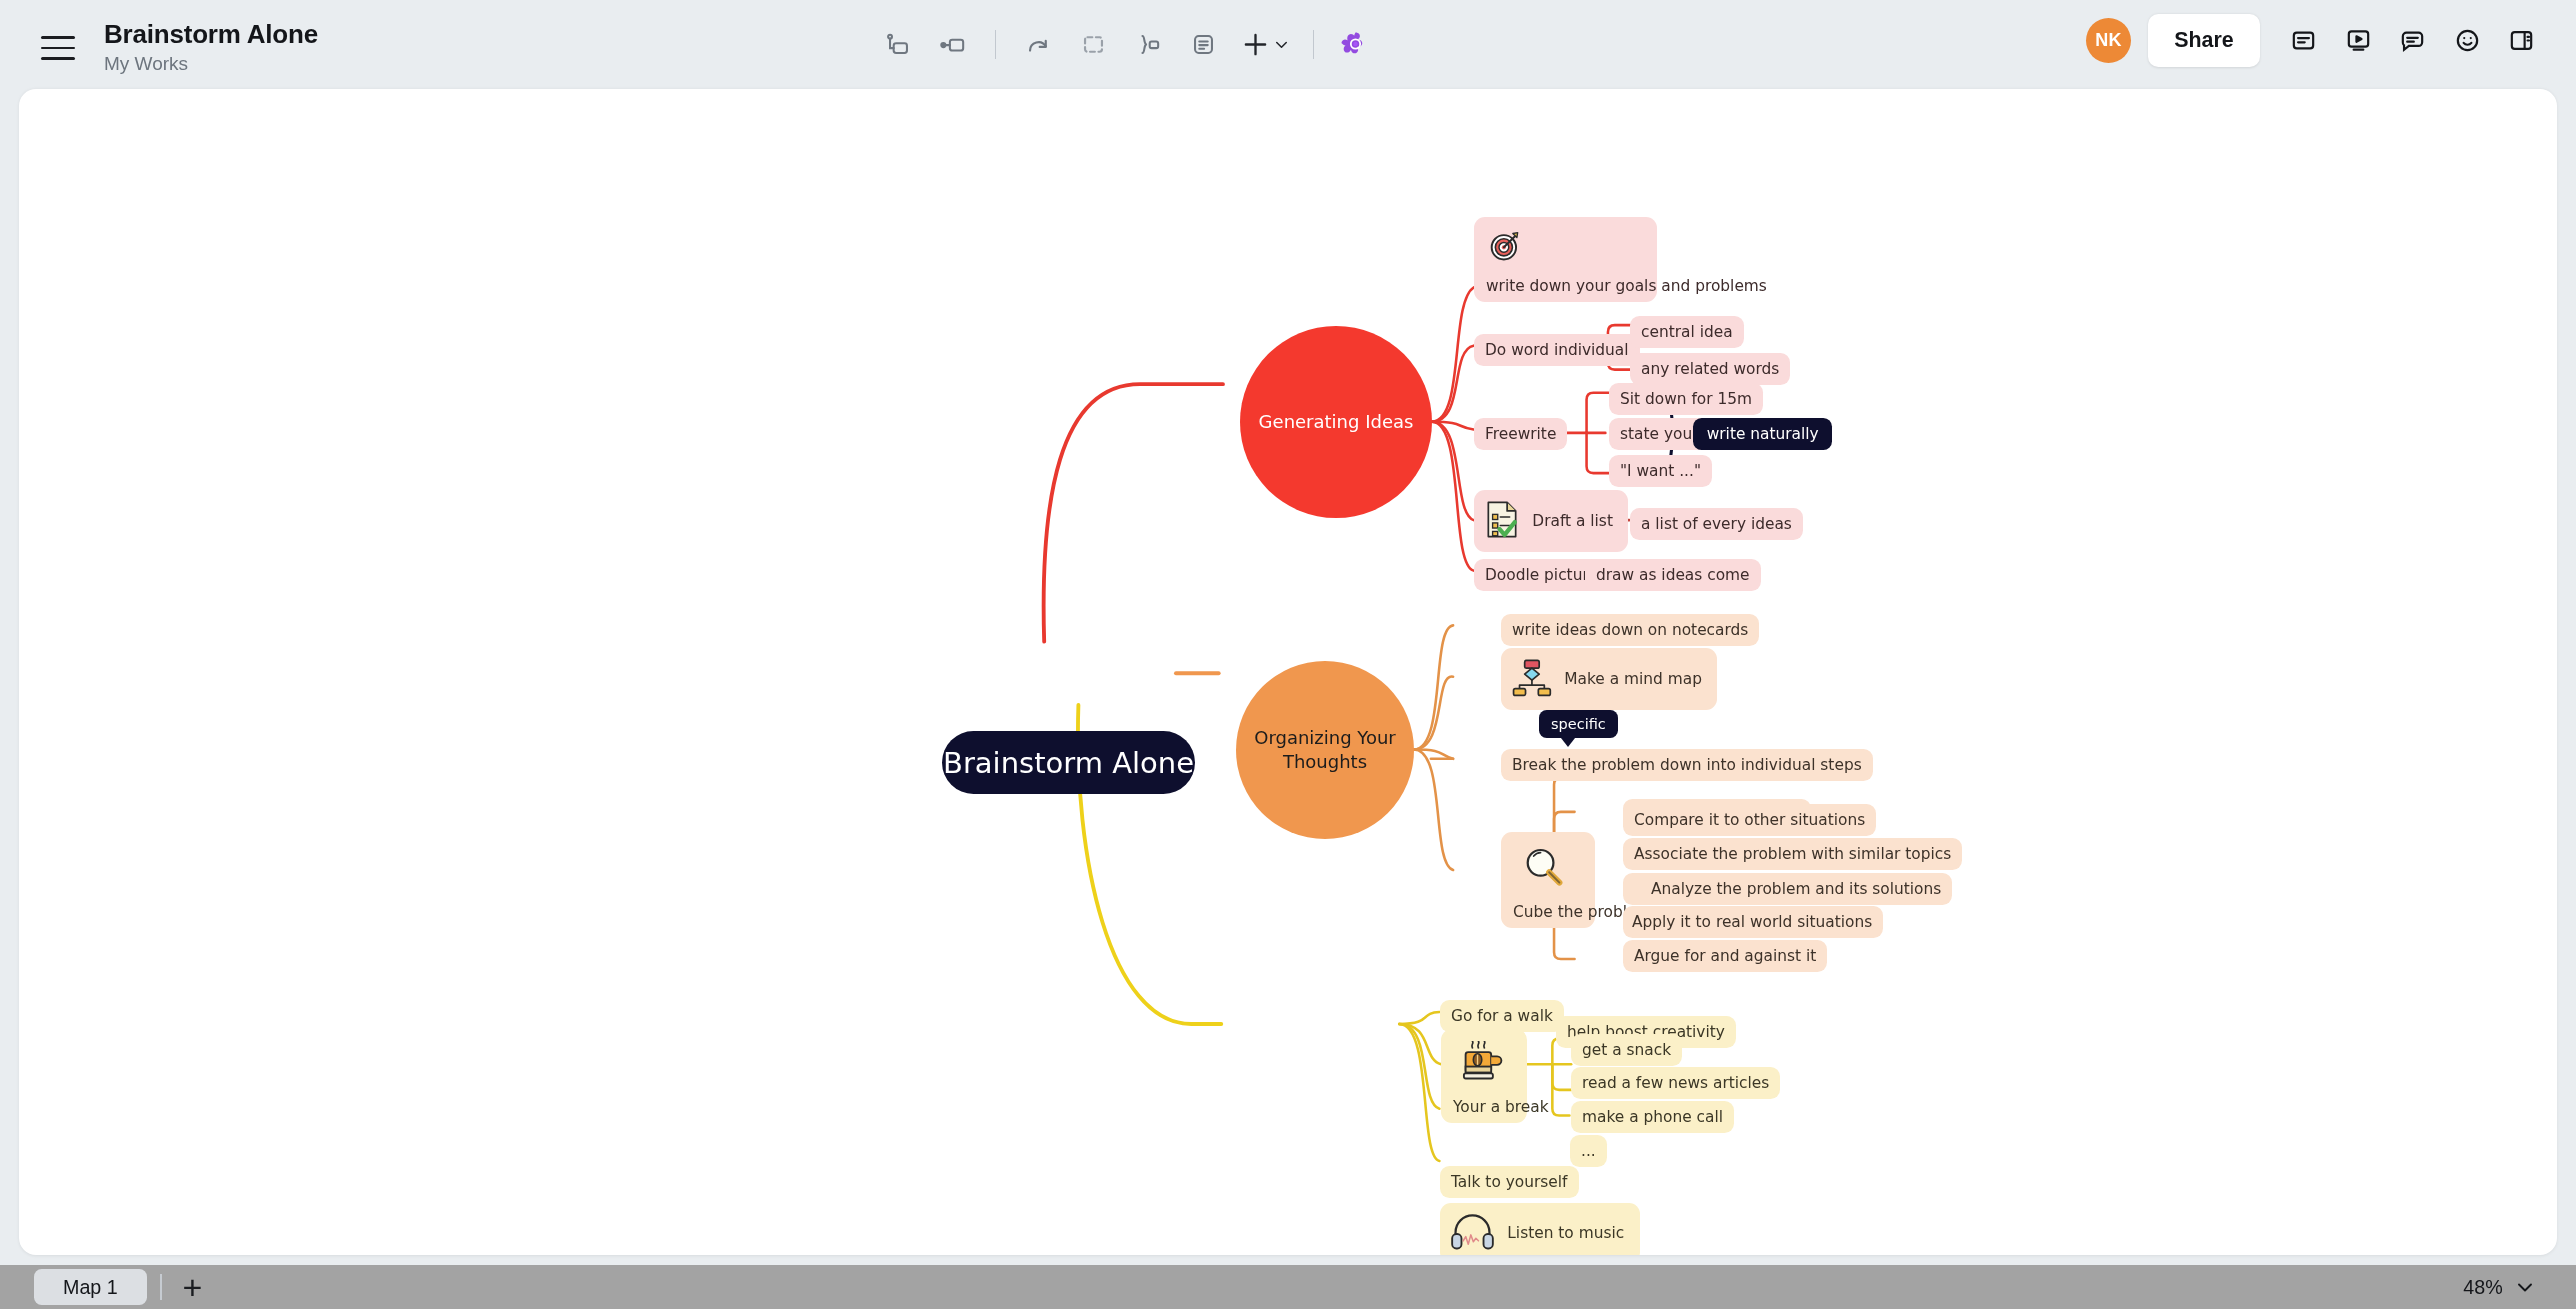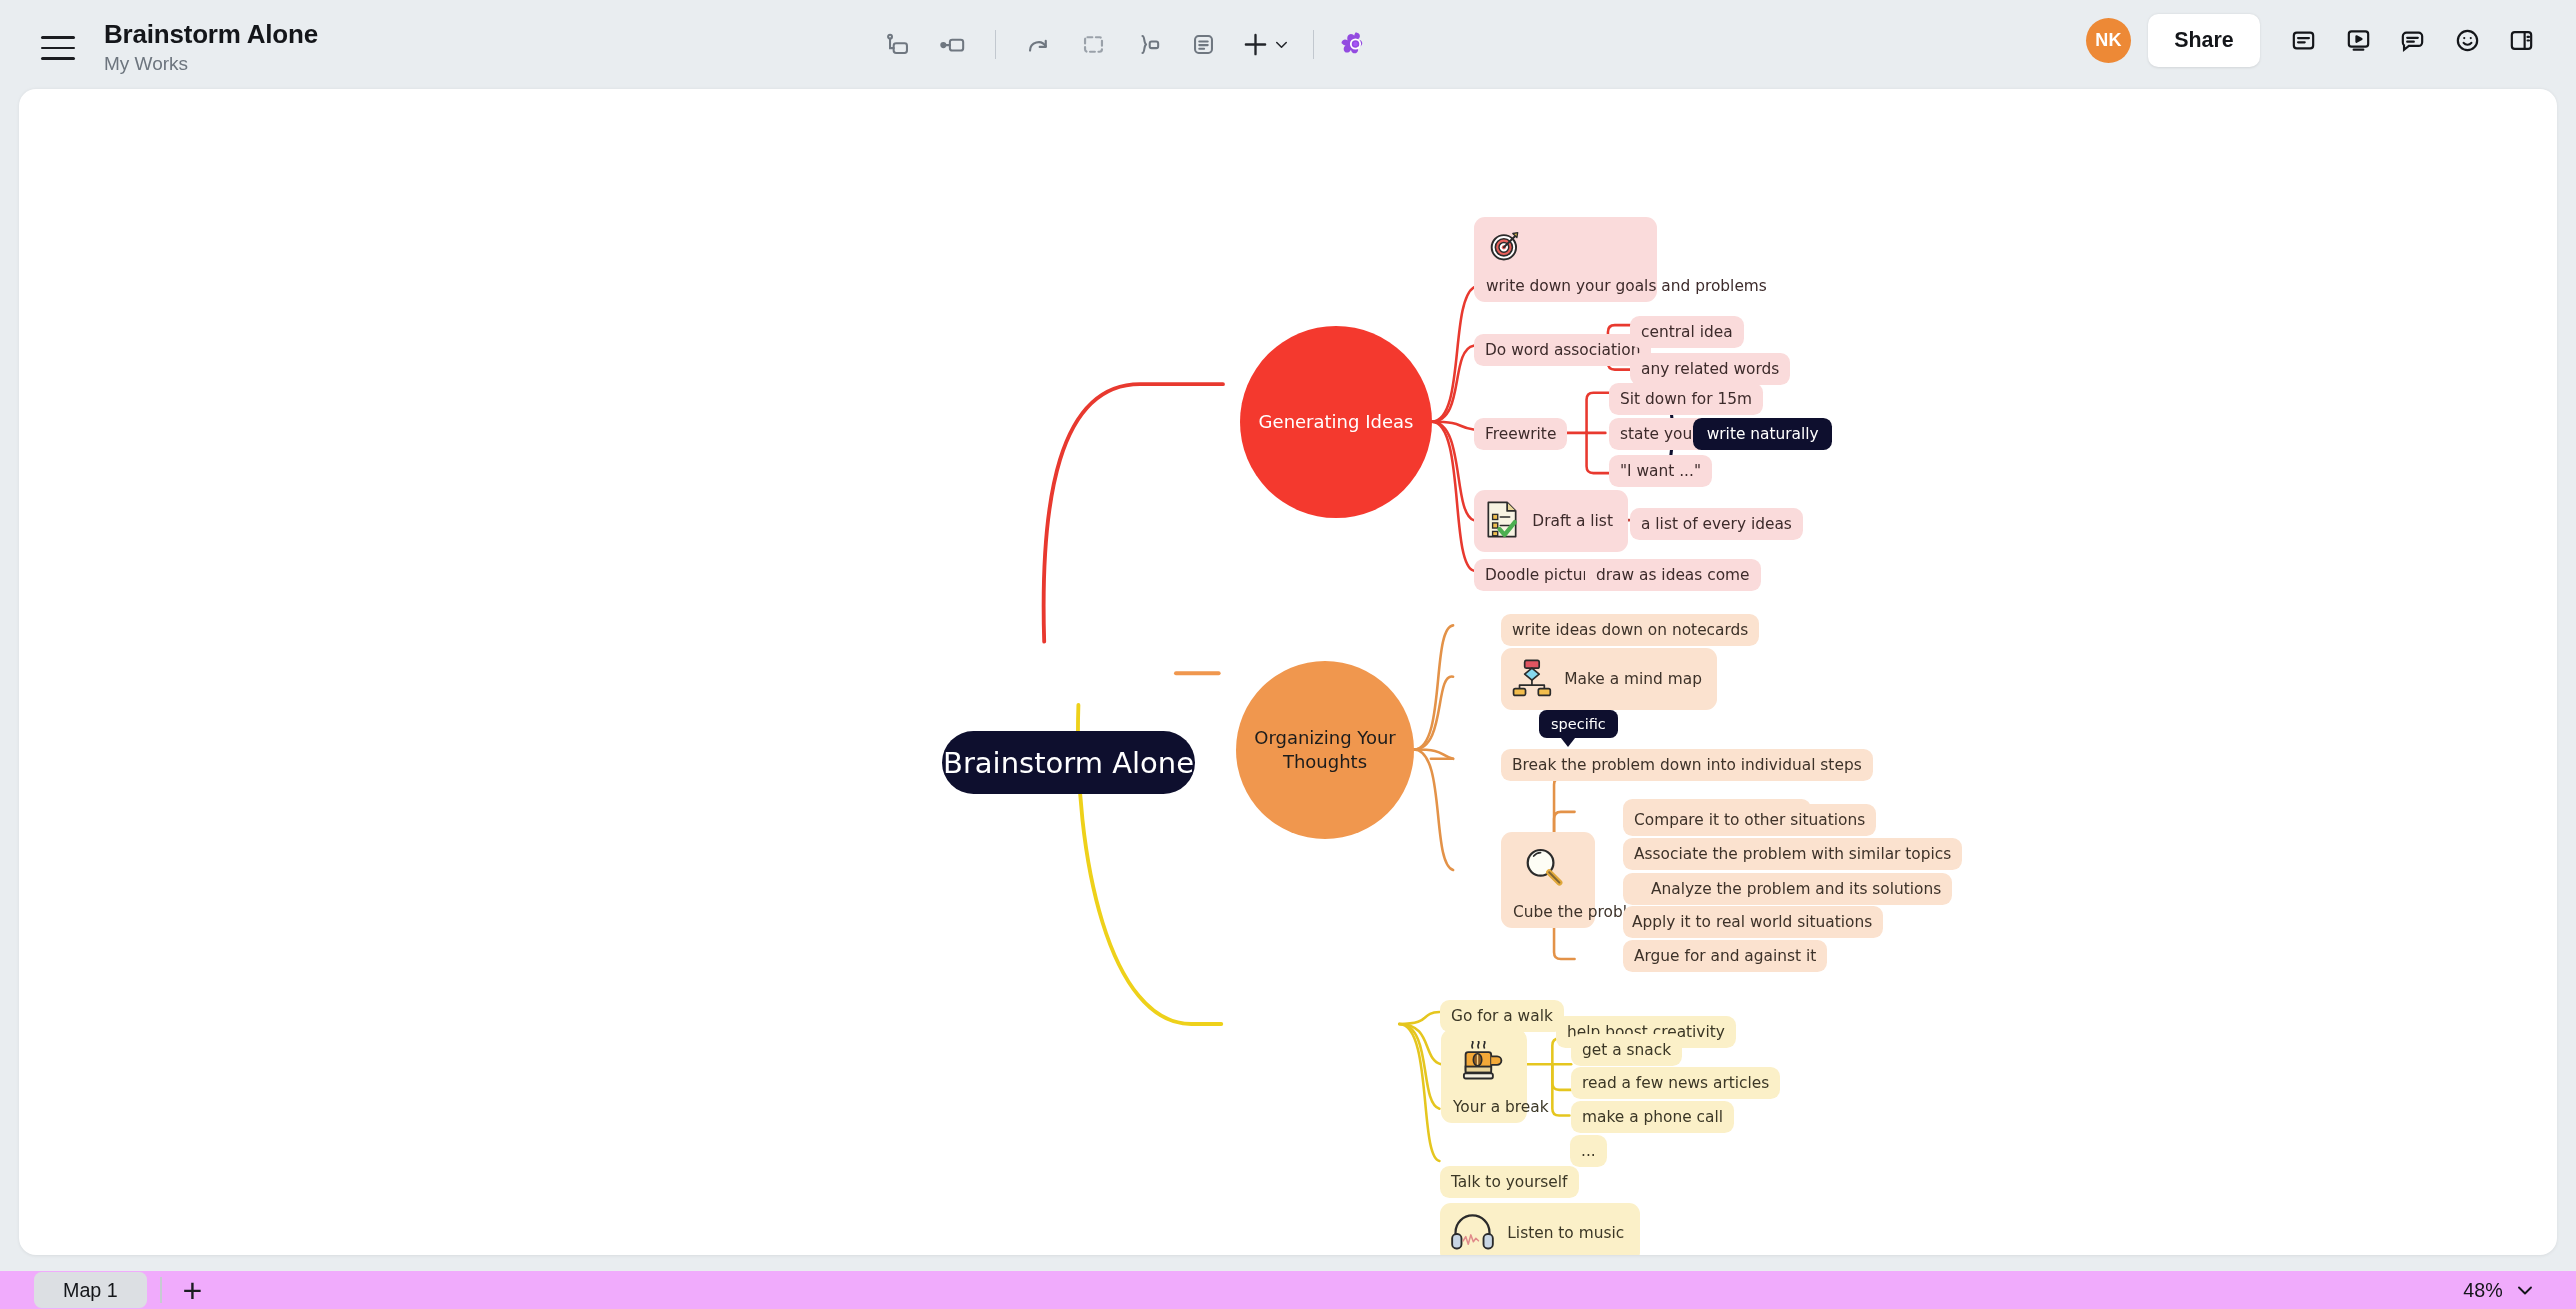--- a/index.html
+++ b/index.html
@@ -137,23 +137,23 @@
     font-family: "DejaVu Sans", sans-serif;
     font-size: 15.4px;
   }
   .imgcard .lbl { margin-top: 6.8px; white-space: nowrap; }
   
   .imgrow { flex-direction: row; align-items: center; gap: 12px; padding: 8.6px 15.4px 8.6px 10.3px; }
 
   
   .bottombar {
     position: absolute; left: 0; bottom: 0;
-    width: 2576px; height: 38px;
+    width: 2576px; height: 44px;
     display: flex; align-items: center;
-    background: #f0abfc;
+    background: #a3a3a3;
   }
   .maptab {
     margin-left: 34px; background: #dcdfe3;
     border-radius: 7.7px; padding: 6.8px 29px;
     font-size: 19.7px; color: #14161a; font-weight: 500; cursor: pointer;
   }
   .tabdiv { width: 1.7px; height: 26px; background: #c6cbd1; margin: 0 13.7px; }
   .addtab { font-size: 34px; color: #1b1d21; cursor: pointer; line-height: 0.6; padding: 0 6.8px; font-weight: 300; }
   .zoomctl {
     position: absolute; right: 39px;
@@ -364,21 +364,21 @@
         <circle cx="22" cy="25" r="10.5" fill="#e8605a" stroke="#2b2b2b" stroke-width="2"></circle>
         <circle cx="22" cy="25" r="6" fill="#fff" stroke="#2b2b2b" stroke-width="1.8"></circle>
         <circle cx="22" cy="25" r="2.6" fill="#e8605a"></circle>
         <path d="M22 25 L36 11" stroke="#2b2b2b" stroke-width="2.4" stroke-linecap="round"></path>
         <path d="M33 8 l6 -1 -1 6 z" fill="#d6b64a" stroke="#2b2b2b" stroke-width="1.6" stroke-linejoin="round"></path>
       </svg>
     </span>
     <span class="lbl">write down your goals and problems</span>
   </div>
 
-  <div class="node card pink" style="left:1455px; top:245px;">Do word association</div>
+  <div class="node card pink" style="left:1455px; top:245px;">Do word individual</div>
   <div class="node card pink" style="left:1611px; top:227px;">central idea</div>
   <div class="node card pink" style="left:1611px; top:264px;">any related words</div>
 
   <div class="node card pink" style="left:1455px; top:329px;">Freewrite</div>
   <div class="node card pink" style="left:1590px; top:294px;">Sit down for 15m</div>
   <div class="node card pink" style="left:1590px; top:329px;">state your goal</div>
   <div class="node card pink" style="left:1590px; top:366px;">"I want ..."</div>
   <div class="node dark-node" style="position:absolute; left:1674px; top:329px;">write naturally</div>
 
   <div class="node imgcard imgrow pink" style="left:1455px; top:401px;">

